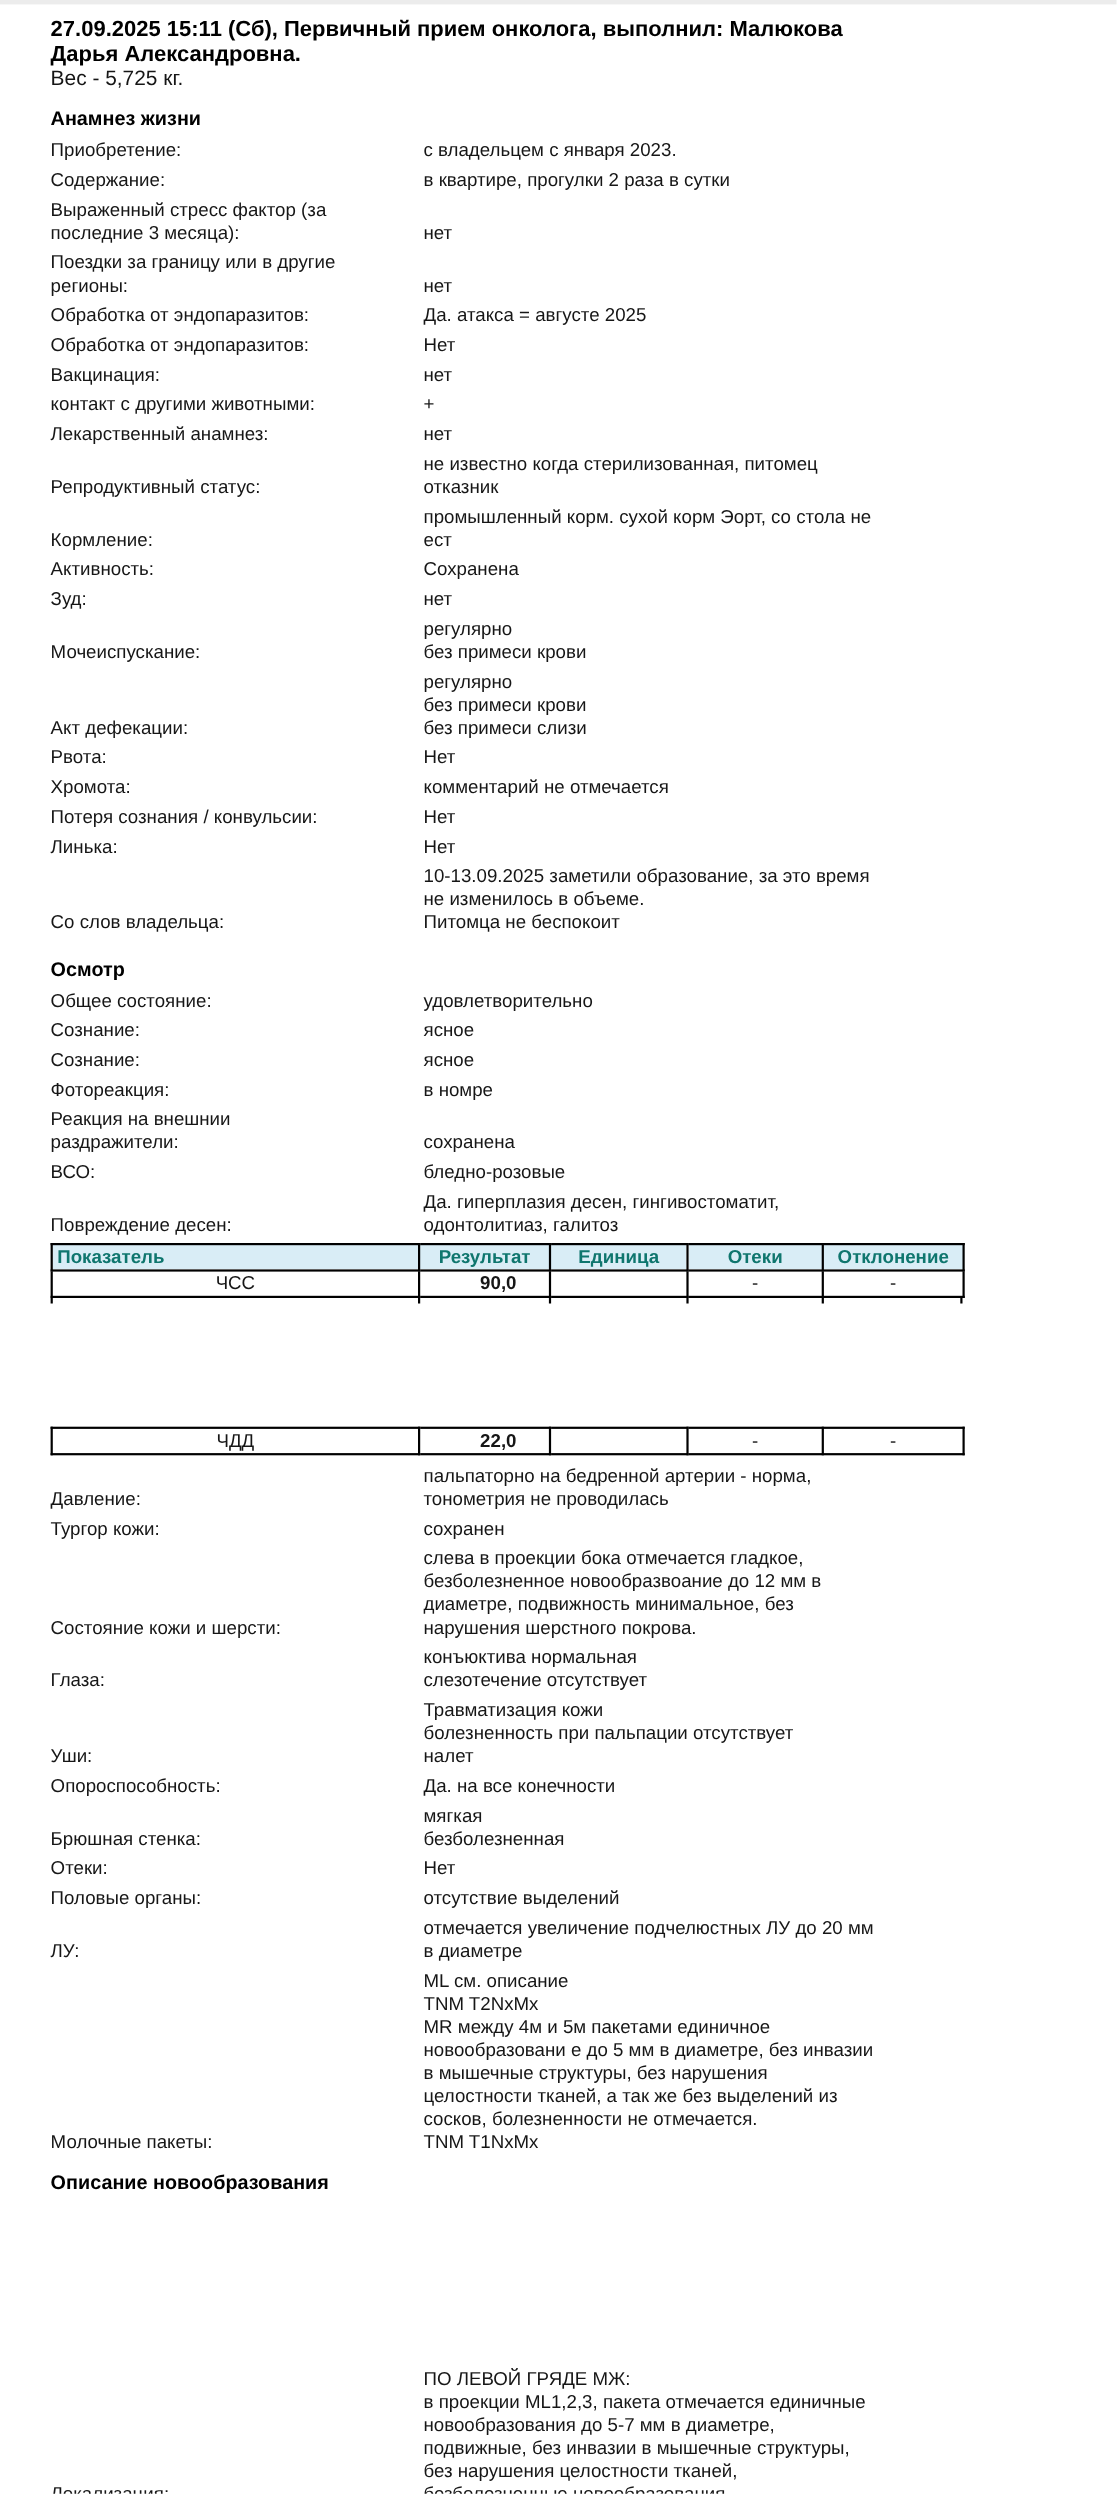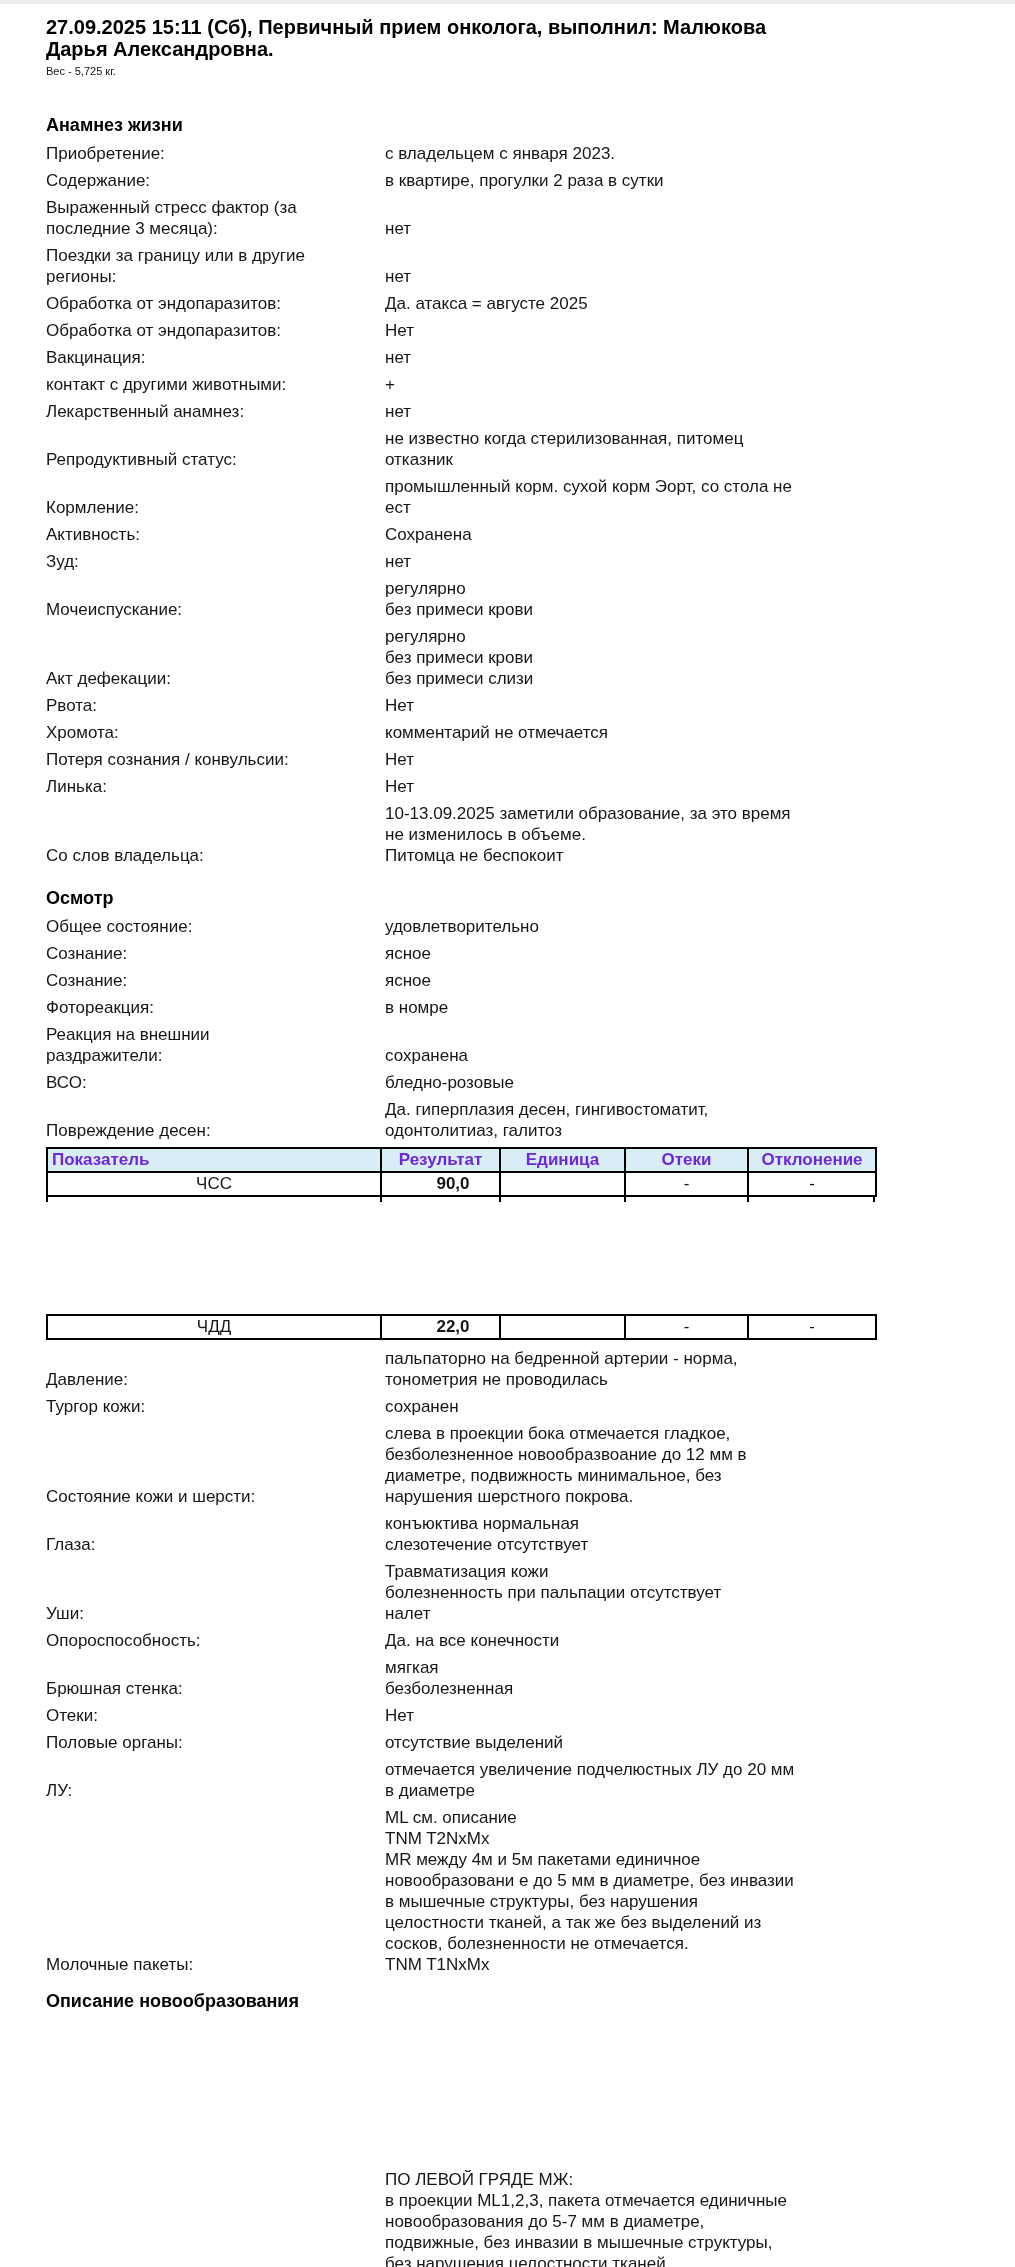--- a/index.html
+++ b/index.html
@@ -15,27 +15,27 @@
     position: absolute; top: 0; left: 0;
     width: 1015px; height: 4px;
     background: var(--top-strip, #ececec);
   }
   .page { position: relative; padding: 12px 40px 0 46px; box-sizing: border-box; }
 
   .title {
     font-size: 20px; font-weight: bold; line-height: 22px;
     white-space: pre-line; margin: 4px 0 0 0; color: #000000;
   }
-  .weight { font-size: 11px; line-height: 21px; margin-top: 1px; }
+  .weight { font-size: 19px; line-height: 21px; margin-top: 1px; }
 
   h2.section {
     font-size: 18px; font-weight: bold; color: #000;
     margin: 22px 0 7px 0; line-height: 21px;
   }
-  h2.section.first { margin-top: 33px; }
+  h2.section.first { margin-top: 16px; }
   h2.section.neoplasm-heading { margin-top: 16px; }
 
   .kv-row { display: flex; align-items: flex-end; margin-bottom: 6px; }
   .kv-label {
     flex: 0 0 339px; width: 339px; box-sizing: border-box; padding-right: 14px;
     font-size: 17px; line-height: 21px; white-space: pre-line;
   }
   .kv-value {
     width: 492px; font-size: 17px; line-height: 21px; white-space: pre-line;
   }
@@ -44,21 +44,21 @@
     border-collapse: collapse; table-layout: fixed;
     width: 829px; margin: 2px 0 0 0;
   }
   table.vitals th, table.vitals td {
     border: 2px solid #000; padding: 0 4px;
     font-size: 17px; line-height: 22px; height: 22px;
     overflow: hidden; box-sizing: border-box;
   }
   table.vitals th {
     background: var(--thead-bg, #d9edf6);
-    font-weight: bold; text-align: center; color: #6d28d9;
+    font-weight: bold; text-align: center; color: #0f766e;
   }
   table.vitals th.col0 { text-align: left; }
   table.vitals td { text-align: center; }
   table.vitals td.col0 { text-align: center; }
   table.vitals td.col1 { font-weight: bold; padding-left: 29px; }
   .col-indicator { width: 334px; }
   .col-result { width: 119px; }
   .col-unit { width: 125px; }
   .col-norm { width: 123px; }
   .col-dev { width: 128px; }

